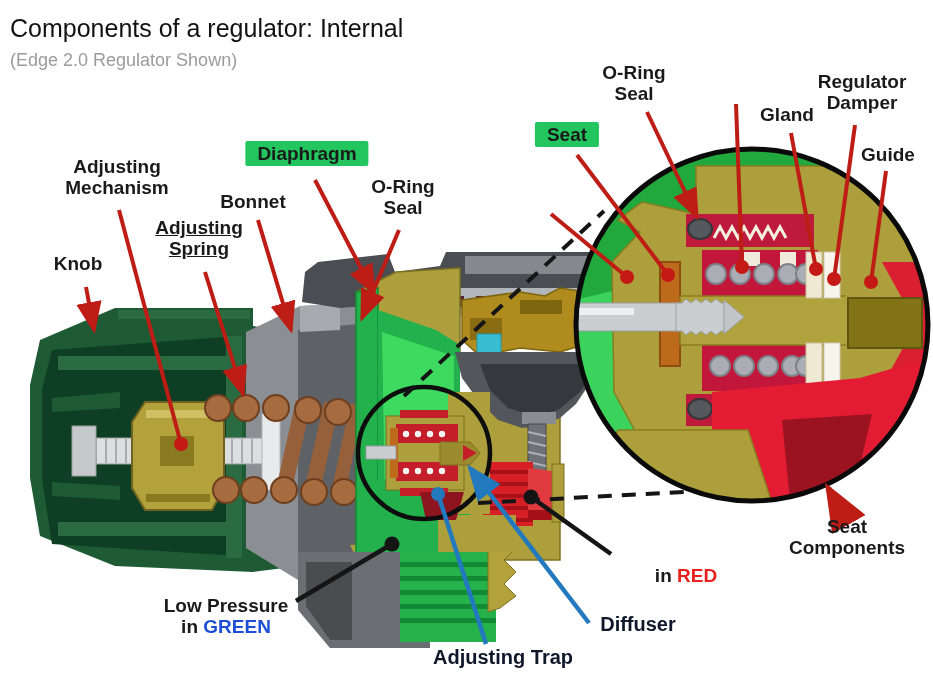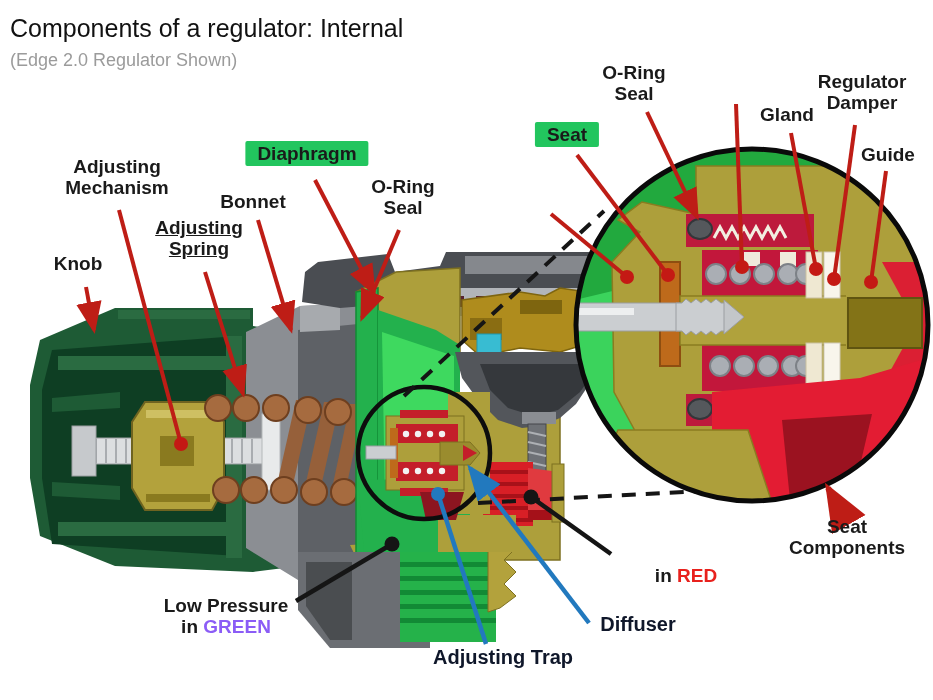--- a/index.html
+++ b/index.html
@@ -5,21 +5,21 @@
   html,body{margin:0;padding:0;background:#fff;}
   #stage{position:relative;width:933px;height:700px;background:#ffffff;overflow:hidden;
          font-family:"Liberation Sans",sans-serif;}
   #art{position:absolute;left:0;top:0;}
   .lbl{position:absolute;font-weight:bold;font-size:19px;line-height:1.12;color:#1a1a1a;
        text-align:center;transform:translateX(-50%);white-space:nowrap;z-index:5;}
   .wrap{white-space:normal;}
   .hl{background:#22c55e;padding:2px 12px;border-radius:2px;}
   .blue{color:#0f172a;font-size:20px;}
   .redword{color:#E8211D;}
-  .greenword{color:#8b5cf6;}
+  .greenword{color:#1d4ed8;}
   #title{position:absolute;left:10px;top:14px;font-size:25px;font-weight:normal;color:#111;z-index:5;}
   #subtitle{position:absolute;left:10px;top:50px;font-size:18px;color:#9b9b9b;z-index:5;}
 </style>
 </head>
 <body>
 
 <div id="stage">
 
 <svg id="art" width="933" height="700" viewBox="0 0 933 700" aria-hidden="true">
   <defs>

